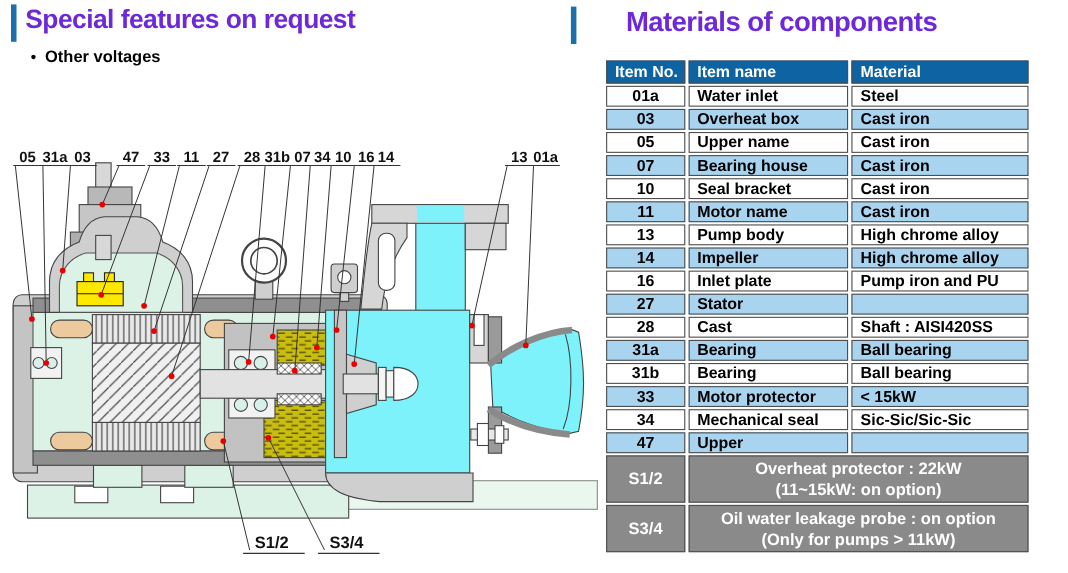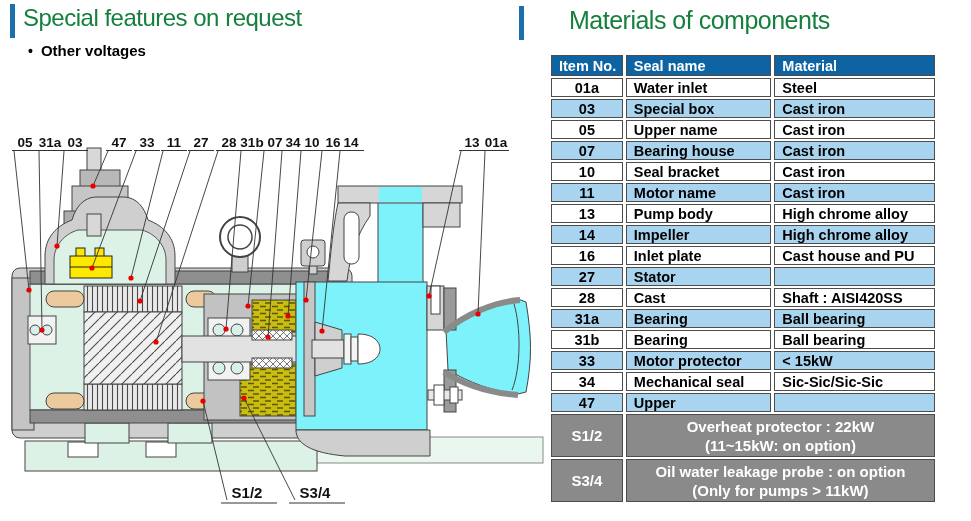--- a/index.html
+++ b/index.html
@@ -1,21 +1,21 @@
 <!DOCTYPE html>
 <html><head>
 <meta charset="utf-8">
 <style>
   html,body{margin:0;padding:0;background:#fff;}
   body{width:971px;height:521px;position:relative;overflow:hidden;
        font-family:"Liberation Sans",sans-serif;color:#000;}
   .accent-bar{position:absolute;width:5px;background:#1b6fad;}
   #left-bar{left:10px;top:4px;height:34px;}
   #right-bar{left:519px;top:6px;height:34px;}
-  .sec-title{position:absolute;font-weight:normal;color:#15803d;letter-spacing:-0.5px;text-align:center;}
+  .sec-title{position:absolute;font-weight:bold;color:#6d28d9;letter-spacing:-0.5px;text-align:center;}
   #left-title{left:23px;top:4px;font-size:24px;}
   #right-title{left:569px;top:6px;font-size:25px;}
   #bullets{position:absolute;left:28px;top:42px;margin:0;padding:0;list-style:none;}
   #bullets li{font-size:15px;font-weight:bold;margin:0 0 7px 0;line-height:18px;}
   #bullets li::before{content:"•";margin-right:8px;font-size:14px;}
   #diagram-wrap{position:absolute;left:0;top:120px;width:548px;height:401px;}
   
   #materials-table{position:absolute;left:548px;top:53px;width:390px;
      border-collapse:separate;border-spacing:3px 2px;}
   #materials-table th,#materials-table td{border:1px solid #4d4d4d;font-size:14.5px;
@@ -225,33 +225,33 @@
 
 <table id="materials-table">
   <colgroup>
       <col class="no">
       <col class="part">
       <col class="mat">
     </colgroup>
   <thead>
     <tr>
       <th class="c-no">Item No.</th>
-      <th>Seal name</th>
+      <th>Item name</th>
       <th>Material</th>
     </tr>
   </thead>
   <tbody id="table-body">
       <tr>
         <td class="c-no">01a</td>
         <td>Water inlet</td>
         <td>Steel</td>
       </tr>
       <tr class="alt">
         <td class="c-no">03</td>
-        <td>Special box</td>
+        <td>Overheat box</td>
         <td>Cast iron</td>
       </tr>
       <tr>
         <td class="c-no">05</td>
         <td>Upper name</td>
         <td>Cast iron</td>
       </tr>
       <tr class="alt">
         <td class="c-no">07</td>
         <td>Bearing house</td>
@@ -273,21 +273,21 @@
         <td>High chrome alloy</td>
       </tr>
       <tr class="alt">
         <td class="c-no">14</td>
         <td>Impeller</td>
         <td>High chrome alloy</td>
       </tr>
       <tr>
         <td class="c-no">16</td>
         <td>Inlet plate</td>
-        <td>Cast house and PU</td>
+        <td>Pump iron and PU</td>
       </tr>
       <tr class="alt">
         <td class="c-no">27</td>
         <td>Stator</td>
         <td></td>
       </tr>
       <tr>
         <td class="c-no">28</td>
         <td>Cast</td>
         <td>Shaft : AISI420SS</td>

